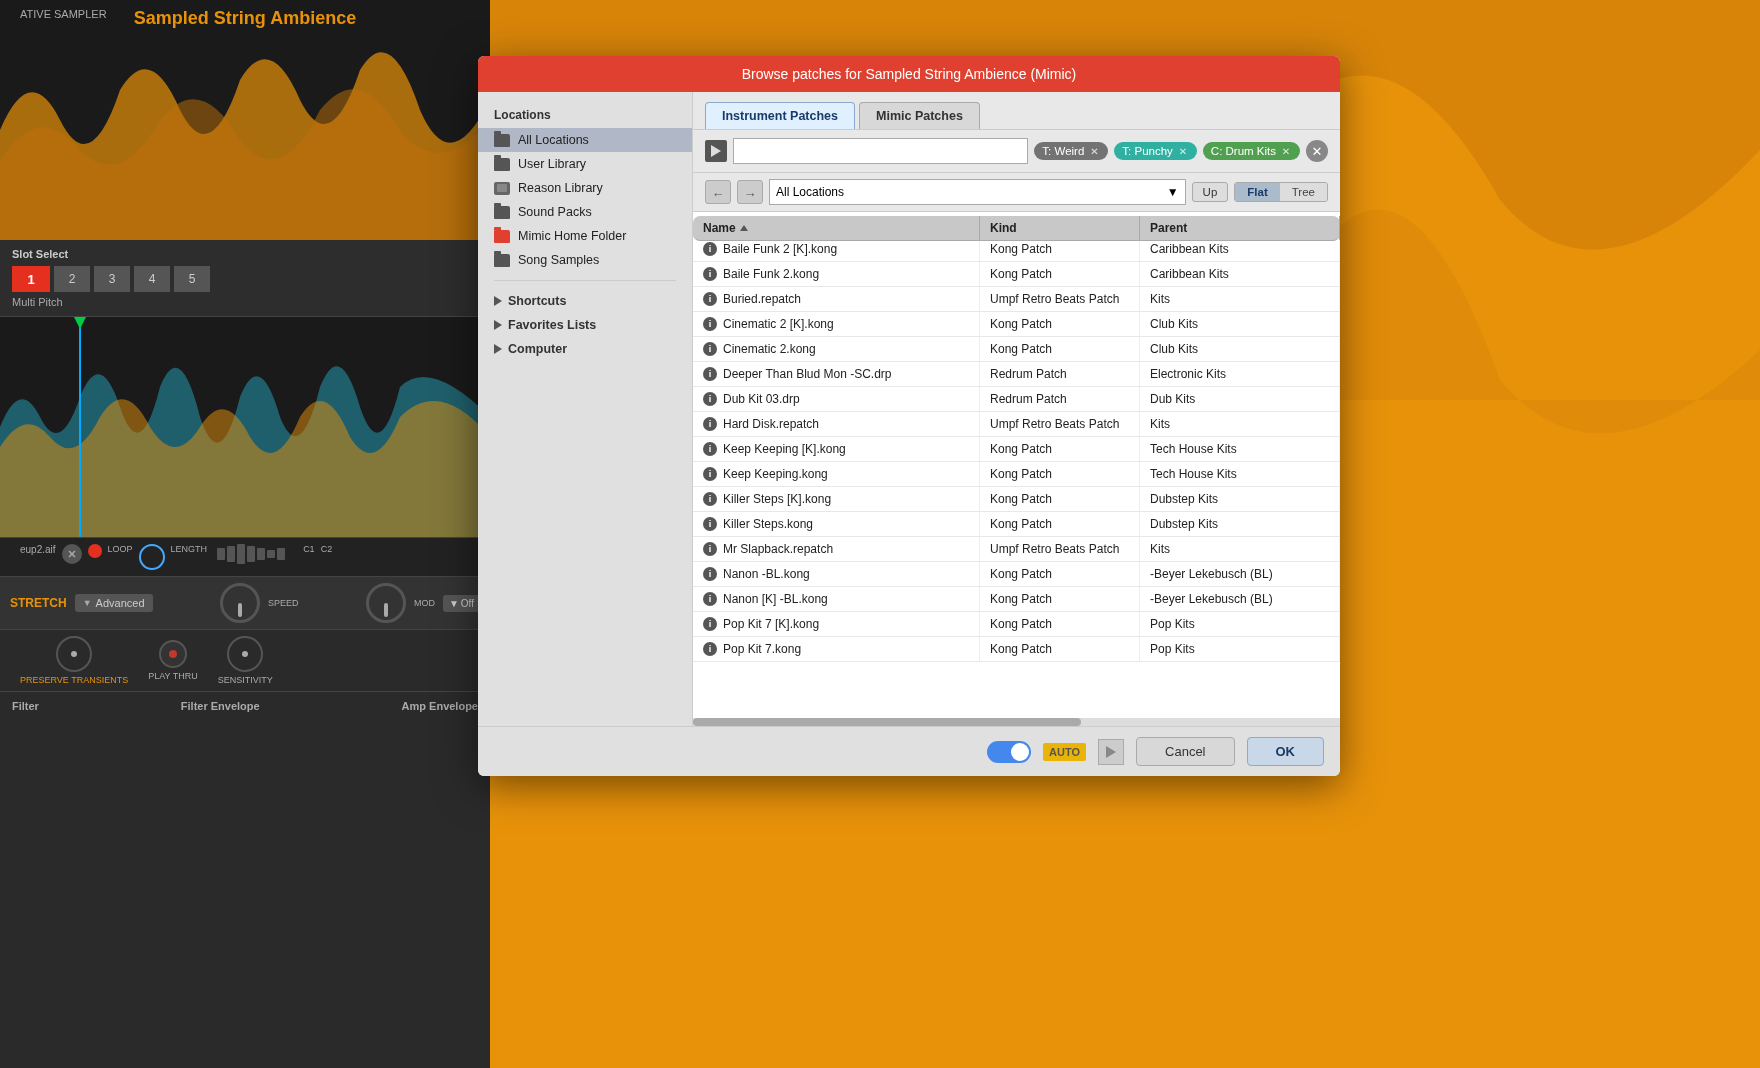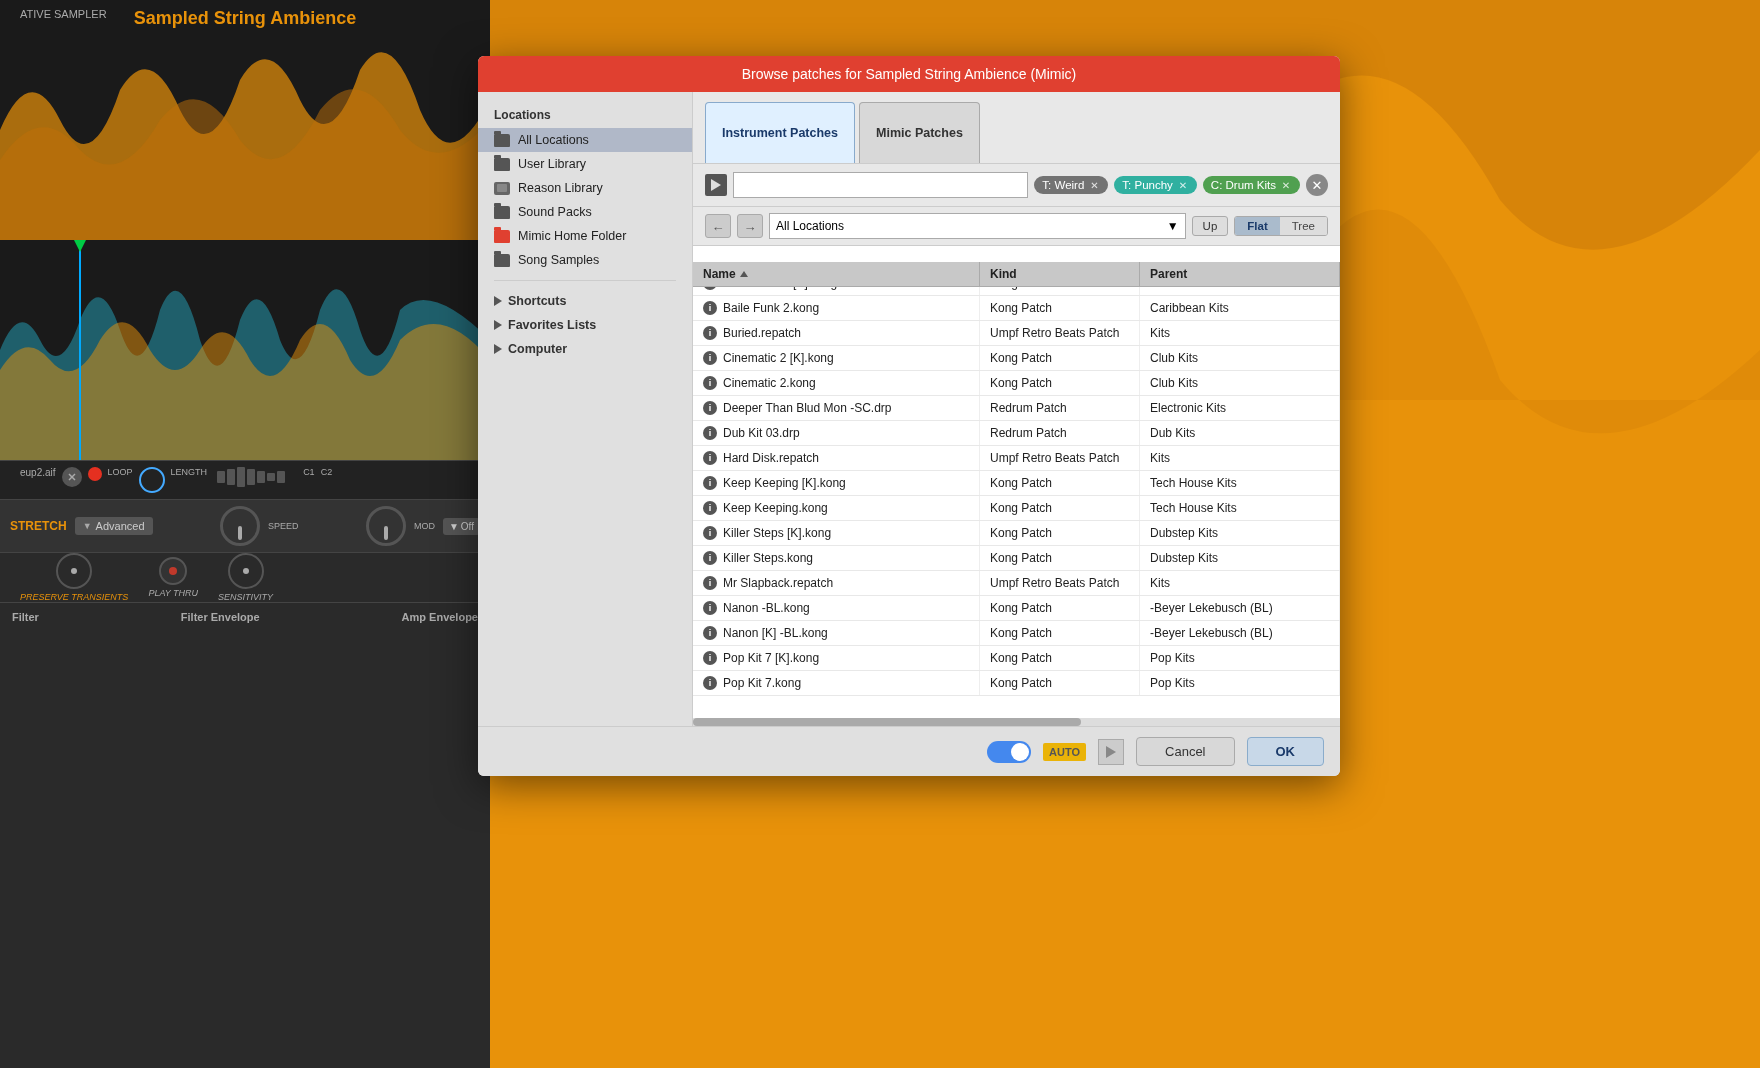--- a/index.html
+++ b/index.html
@@ -165,21 +165,21 @@
     .tabs-row {
       display: flex;
       gap: 4px;
       padding: 10px 12px 0;
       border-bottom: 1px solid #ccc;
       background: #e8e8e8;
       flex-shrink: 0;
     }
 
     .tab-btn {
-      padding: 23px 16px;
+      padding: 6px 16px;
       font-size: 12.5px;
       font-weight: 600;
       cursor: pointer;
       border: 1px solid #aaa;
       border-bottom: none;
       background: #d8d8d8;
       color: #333;
       border-radius: 4px 4px 0 0;
     }
 
@@ -354,22 +354,23 @@
       overflow-y: auto;
       background: white;
     }
 
     .table-header {
       display: grid;
       grid-template-columns: 1fr 160px 200px;
       background: #c8c8c8;
       border-bottom: 1px solid #aaa;
       position: sticky;
-      top: 16px;
+      top: 4px;
       z-index: 1;
+      border-radius: 7px;
     }
 
     .th {
       padding: 5px 10px;
       font-size: 12px;
       font-weight: 600;
       color: #222;
       border-right: 1px solid #aaa;
       display: flex;
       align-items: center;
@@ -527,20 +528,31 @@
   <div class="daw-waveform-top">
     <span class="daw-sub-label">ATIVE SAMPLER</span>
     <span class="daw-label">Sampled String Ambience</span>
 
     <svg width="490" height="220" style="position:absolute;bottom:0;left:0;">
       <path d="M0,110 Q30,40 60,100 Q90,160 120,70 Q150,20 180,90 Q210,150 240,60 Q270,10 300,80 Q330,140 360,50 Q390,0 420,90 Q450,160 490,80 L490,220 L0,220 Z" fill="#E8920A" opacity="0.7"></path>
       <path d="M0,140 Q40,80 80,130 Q120,170 160,100 Q200,50 240,120 Q280,170 320,90 Q360,40 400,110 Q440,160 490,100 L490,220 L0,220 Z" fill="#c07008" opacity="0.5"></path>
     </svg>
   </div>
 
+  <div style="background:#2d2d2d;padding:8px 12px;border-bottom:1px solid #444;">
+    <div style="color:#ccc;font-size:11px;font-weight:600;margin-bottom:6px;">Slot Select</div>
+    <div style="display:flex;gap:4px;align-items:center;">
+      <div style="background:#e53020;color:white;width:38px;height:26px;display:flex;align-items:center;justify-content:center;font-size:13px;font-weight:700;">1</div>
+      <div style="background:#555;color:#ccc;width:36px;height:26px;display:flex;align-items:center;justify-content:center;font-size:12px;">2</div>
+      <div style="background:#555;color:#ccc;width:36px;height:26px;display:flex;align-items:center;justify-content:center;font-size:12px;">3</div>
+      <div style="background:#555;color:#ccc;width:36px;height:26px;display:flex;align-items:center;justify-content:center;font-size:12px;">4</div>
+      <div style="background:#555;color:#ccc;width:36px;height:26px;display:flex;align-items:center;justify-content:center;font-size:12px;">5</div>
+    </div>
+    <div style="color:#aaa;font-size:11px;margin-top:4px;">Multi Pitch</div>
+  </div>
 
   <div class="daw-middle">
     <svg width="490" height="220" style="width:100%;height:100%;">
 
       <path d="M0,110 Q20,60 40,100 Q60,140 80,80 Q100,30 120,90 Q140,150 160,70 Q180,20 200,100 Q220,160 240,80 Q260,30 280,100 Q300,150 320,70 Q340,20 360,90 Q380,150 400,70 Q430,40 490,100 L490,220 L0,220 Z" fill="#207080" opacity="0.8"></path>
       <path d="M0,130 Q25,90 50,120 Q75,150 100,100 Q125,60 150,110 Q175,150 200,110 Q225,70 250,120 Q275,160 300,100 Q325,60 350,120 Q375,160 400,100 Q440,60 490,120 L490,220 L0,220 Z" fill="#E8920A" opacity="0.5"></path>
 
       <line x1="80" y1="0" x2="80" y2="220" stroke="#00aaff" stroke-width="2"></line>
       <polygon points="74,0 86,0 80,12" fill="#00cc44"></polygon>
     </svg>
@@ -586,21 +598,21 @@
     <div style="width:40px;height:40px;border-radius:50%;border:3px solid #555;position:relative;">
       <div style="width:4px;height:14px;background:#aaa;position:absolute;bottom:3px;left:50%;transform:translateX(-50%);border-radius:2px;"></div>
     </div>
     <div style="color:#aaa;font-size:9px;">MOD</div>
     <div style="background:#555;color:#ccc;font-size:10px;padding:3px 6px;border-radius:3px;display:flex;align-items:center;gap:2px;">
       <span>▼</span>
         <span>Off</span>
     </div>
   </div>
 
-  <div style="background:#2a2a2a;padding:0 20px;border-top:1px solid #444;display:flex;align-items:center;gap:20px;font-style:italic;">
+  <div style="background:#2a2a2a;padding:6px 20px;border-top:1px solid #444;display:flex;align-items:center;gap:20px;">
     <div style="display:flex;flex-direction:column;align-items:center;gap:3px;">
       <div style="width:36px;height:36px;border-radius:50%;border:2px solid #555;position:relative;">
         <div style="position:absolute;top:50%;left:50%;transform:translate(-50%,-50%);width:6px;height:6px;background:#aaa;border-radius:50%;"></div>
       </div>
       <div style="color:#E8920A;font-size:9px;text-align:center;">PRESERVE TRANSIENTS</div>
     </div>
     <div style="display:flex;flex-direction:column;align-items:center;gap:3px;">
       <div style="width:28px;height:28px;border-radius:50%;background:#333;border:2px solid #555;display:flex;align-items:center;justify-content:center;">
         <div style="width:8px;height:8px;border-radius:50%;background:#c0392b;"></div>
       </div>

